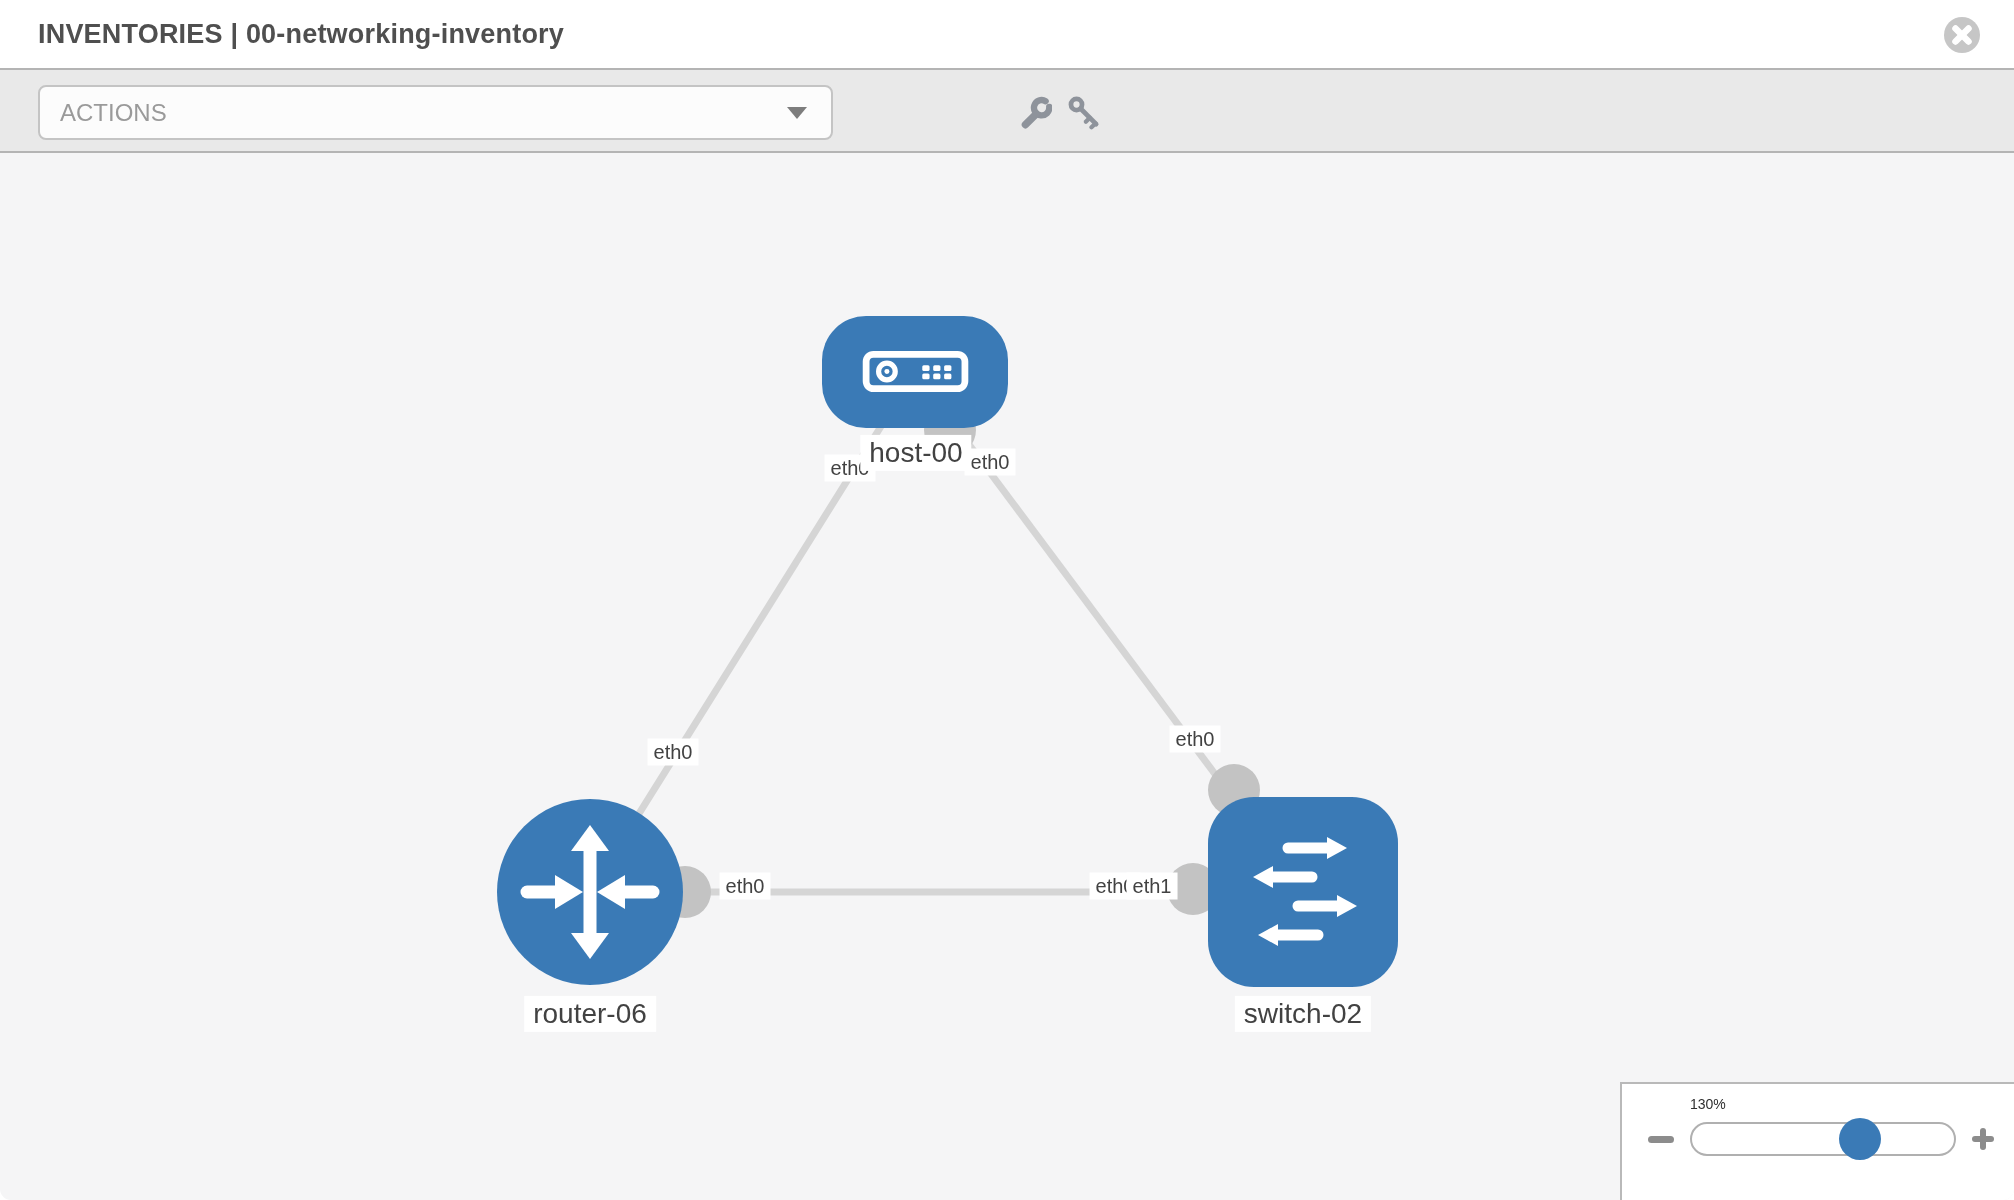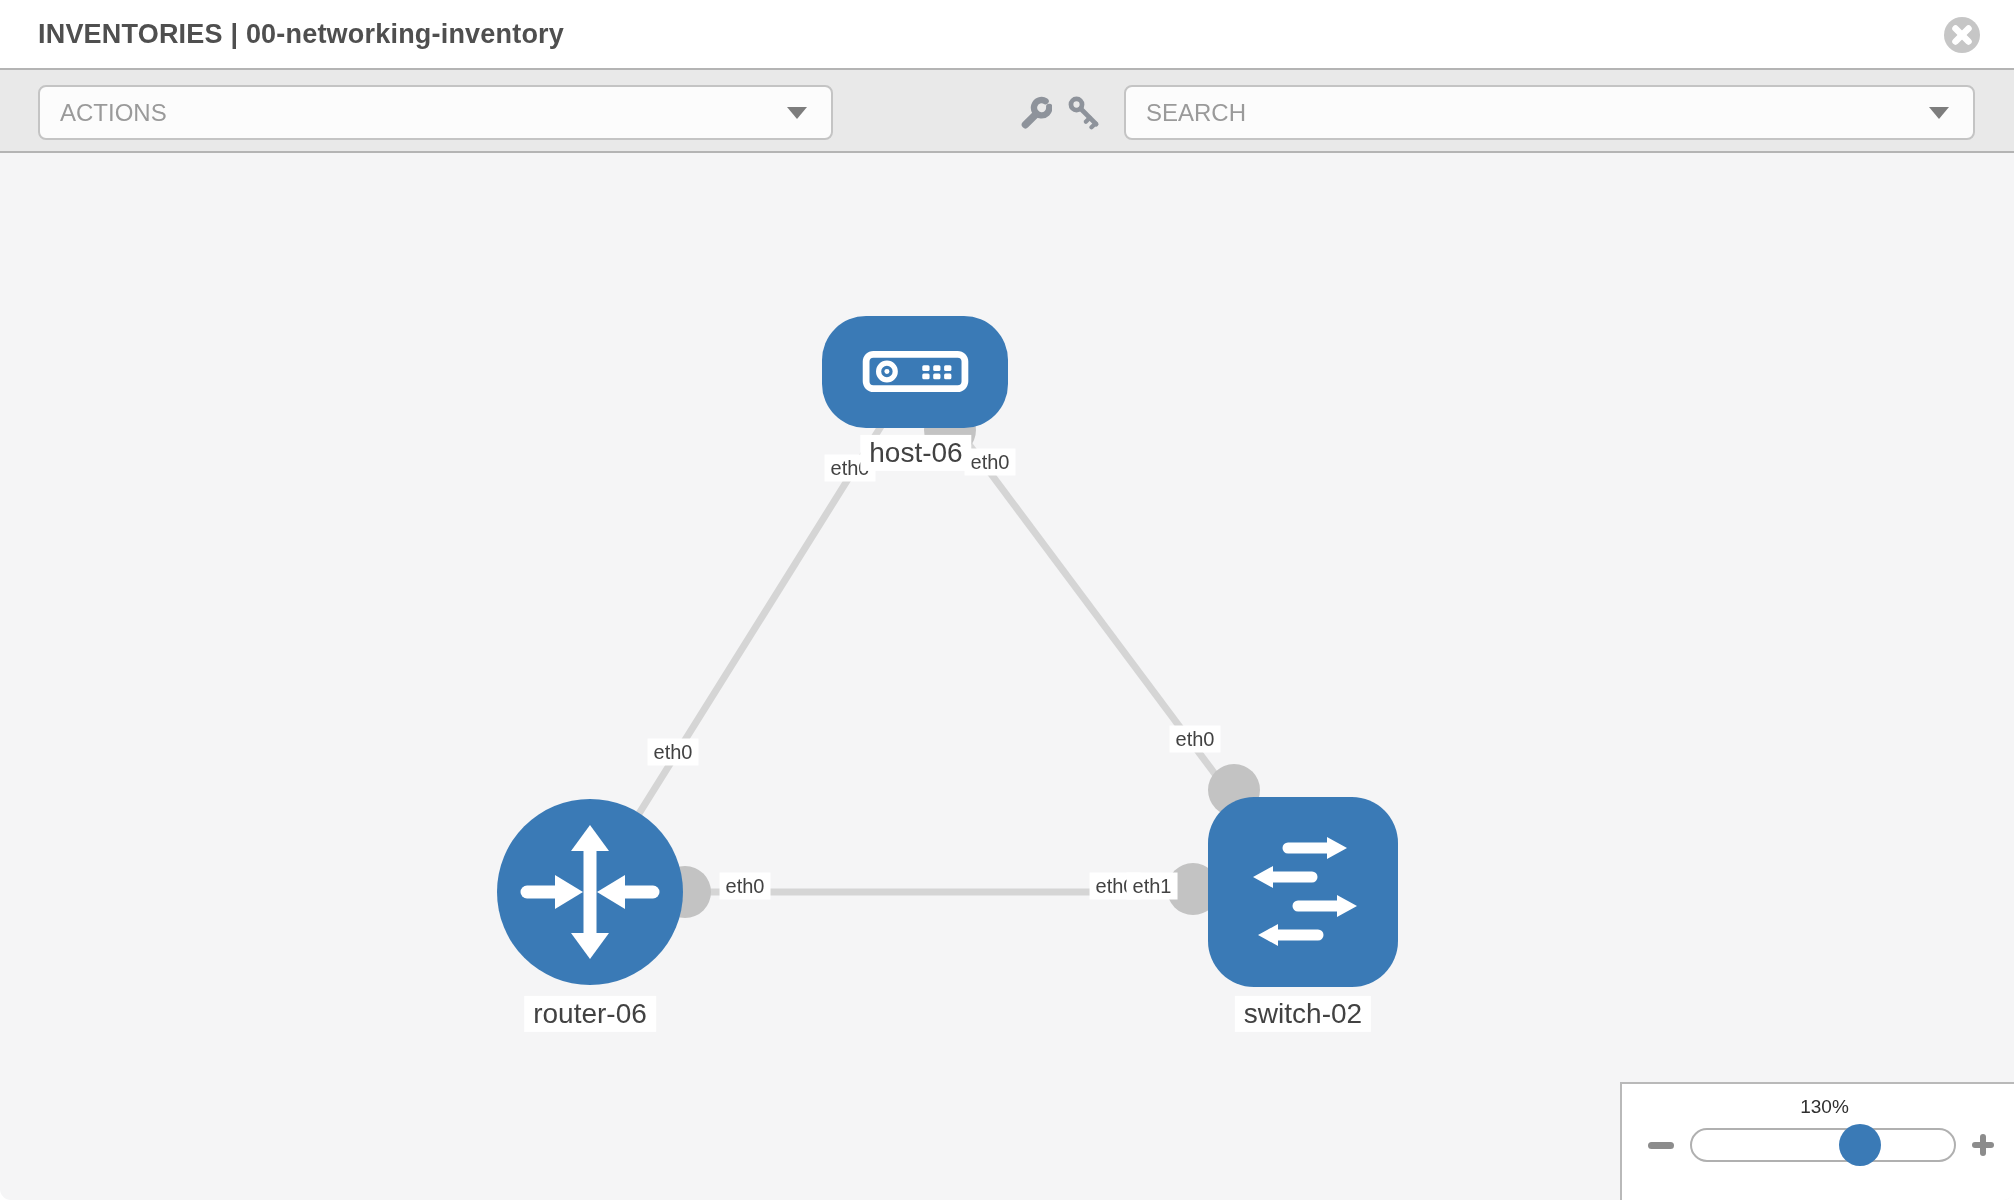--- a/index.html
+++ b/index.html
@@ -34,22 +34,22 @@
   .node-host   { border-radius:44px; }
   .node-router { border-radius:50%; }
   .node-switch { border-radius:46px; }
   .chip { position:absolute; transform:translate(-50%,-50%); background:#ffffff;
     color:#424242; white-space:nowrap; line-height:1.15; }
   .eth-chip  { font-size:20px; padding:2px 6px; z-index:3; }
   .node-chip { font-size:28px; padding:2px 9px; z-index:4; }
   
   .zoom-panel { position:absolute; left:1620px; top:929px; width:400px; height:130px;
     background:#fff; border:2px solid #b9b9b9; z-index:5; }
-  .zoom-value { margin:12px 0 10px 68px; width:269px; text-align:center;
-    font-size:19px; color:#2f2f2f; }
+  .zoom-value { margin:12px 0 10px 68px; width:269px; 
+    font-size:14px; color:#2f2f2f; }
   .zoom-row { display:flex; align-items:center; margin-top:7px; padding:0 24px 0 26px; }
   .zoom-minus { width:26px; height:7px; border-radius:3.5px; background:#8c8c8c; flex:none; cursor:pointer; }
   .zoom-plus { position:relative; width:22px; height:22px; flex:none; cursor:pointer; }
   .zoom-plus::before, .zoom-plus::after { content:""; position:absolute; background:#8c8c8c; border-radius:3px; }
   .zoom-plus::before { left:0; top:8px; width:22px; height:6px; }
   .zoom-plus::after  { left:8px; top:0; width:6px; height:22px; }
   .zoom-track { position:relative; flex:1; height:34px; margin:0 16px; background:#fff;
     border:2px solid #b0b0b0; border-radius:17px; cursor:pointer; }
   .zoom-thumb { position:absolute; top:50%; transform:translateY(-50%); width:42px; height:42px;
     border-radius:50%; cursor:pointer; }
@@ -81,24 +81,20 @@
         <line x1="7" y1="27" x2="17" y2="17" stroke="#8e939b" stroke-width="7" stroke-linecap="round"></line>
       </svg>
     </div>
     <div class="tool-btn tool-key">
       <svg width="34" height="34" viewBox="0 0 32 32">
         <circle cx="8" cy="8" r="5.2" fill="none" stroke="#8e939b" stroke-width="4.5"></circle>
         <line x1="12" y1="12" x2="26.5" y2="26.5" stroke="#8e939b" stroke-width="4.5" stroke-linecap="round"></line>
         <line x1="20.5" y1="20.5" x2="16.8" y2="24.2" stroke="#8e939b" stroke-width="4" stroke-linecap="round"></line>
         <line x1="25.8" y1="25.8" x2="22.1" y2="29.5" stroke="#8e939b" stroke-width="4" stroke-linecap="round"></line>
       </svg>
-    </div>
-    <div class="dropdown dd-search">
-      <span>SEARCH</span>
-      <span class="caret"></span>
     </div>
   </div>
 
   <div class="canvas" id="canvas">
     <svg id="topo-svg" width="2014" height="1047">
         <line x1="915" y1="219" x2="590" y2="739" stroke="#d5d5d5" stroke-width="7"></line>
         <line x1="915" y1="219" x2="1303" y2="739" stroke="#d5d5d5" stroke-width="7"></line>
         <line x1="590" y1="739" x2="1303" y2="739" stroke="#d5d5d5" stroke-width="7"></line>
         <circle cx="950" cy="277" r="26" fill="#c3c3c3"></circle>
         <circle cx="685" cy="739" r="26" fill="#c3c3c3"></circle>
@@ -156,18 +152,18 @@
           </g>
         </svg>
       </div>
       <div class="chip eth-chip" style="left: 850px; top: 315px;">eth0</div>
       <div class="chip eth-chip" style="left: 673px; top: 599px;">eth0</div>
       <div class="chip eth-chip" style="left: 990px; top: 309px;">eth0</div>
       <div class="chip eth-chip" style="left: 1195px; top: 586px;">eth0</div>
       <div class="chip eth-chip" style="left: 745px; top: 733px;">eth0</div>
       <div class="chip eth-chip" style="left: 1115px; top: 733px;">eth0</div>
       <div class="chip eth-chip" style="left: 1140px; top: 733px; margin-left: 12px;">eth1</div>
-      <div class="chip node-chip" style="left: 916px; top: 300px;">host-06</div>
+      <div class="chip node-chip" style="left: 916px; top: 300px;">host-00</div>
       <div class="chip node-chip" style="left: 590px; top: 861px;">router-06</div>
       <div class="chip node-chip" style="left: 1303px; top: 861px;">switch-02</div>
     </div>
 
 </div>
 
 </body></html>

